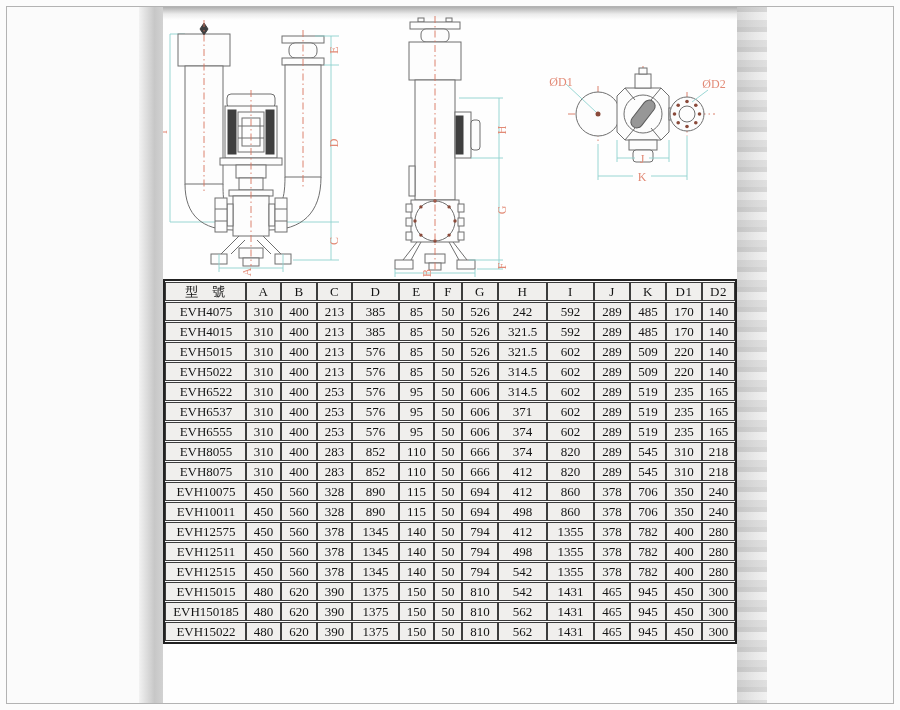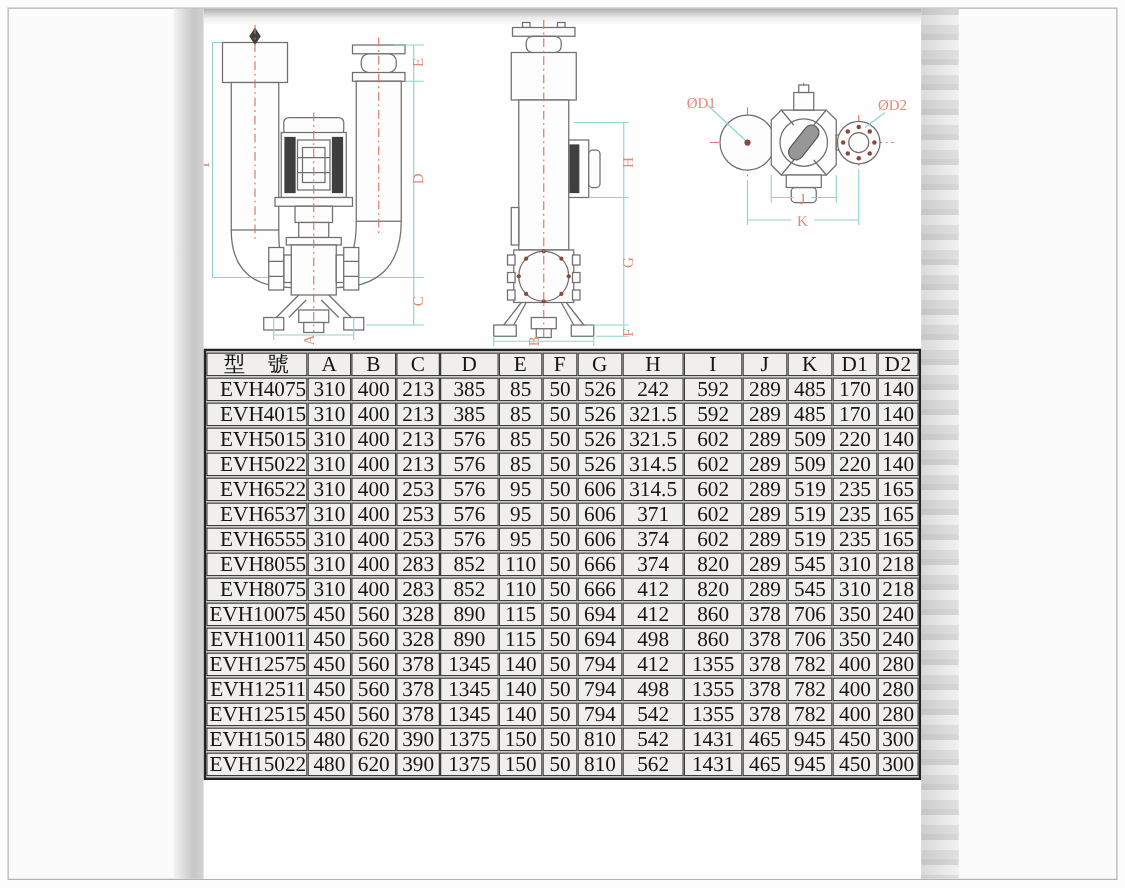--- a/index.html
+++ b/index.html
@@ -30,29 +30,29 @@
         rgba(190,190,190,.40) 13px 20px),
       linear-gradient(to right,#d7d7d7,#ebebeb 60%,#f6f6f6);
   }
   .drawings{position:absolute;left:0;top:1px;width:574px;height:271px;}
 
   .dim-table{
     position:absolute;left:0;top:272px;width:574px;
     border-collapse:separate;border-spacing:0 1px;
     background:#fdfdfd;border:2px solid #222;
     table-layout:fixed;box-sizing:border-box;
-    font-size:17px;color:#141414;
+    font-size:13px;color:#141414;
   }
   .dim-table th,.dim-table td{
     border:1px solid #3c3c3c;background:#f0efed;
     text-align:center;padding:0;height:17px;line-height:17px;
     font-weight:normal;overflow:hidden;white-space:nowrap;
   }
   .dim-table th{letter-spacing:.5px;}
-  .dim-table td.model-col{text-align:right;padding-left:1px;}
+  .dim-table td.model-col{text-align:center;padding-left:1px;}
 
   
   .ln{stroke:#6f6f6f;stroke-width:1;fill:none;}
   .lnf{stroke:#6f6f6f;stroke-width:1;fill:#fdfdfd;}
   .dark{fill:#3f3f3f;stroke:#3f3f3f;}
   .cl{stroke:#d8745f;stroke-width:.9;fill:none;stroke-dasharray:7 3 1.5 3;}
   .dim{stroke:#8fd2cf;stroke-width:.9;fill:none;}
   .lbl{fill:#e28a76;font-family:"Liberation Serif",serif;font-size:12px;text-anchor:middle;}
   .bolt{fill:#8a4a3a;stroke:none;}
 </style>
@@ -518,20 +518,36 @@
             <td>50</td>
             <td>810</td>
             <td>542</td>
             <td>1431</td>
             <td>465</td>
             <td>945</td>
             <td>450</td>
             <td>300</td>
           </tr>
           <tr>
+            <td class="model-col">EVH150185</td>
+            <td>480</td>
+            <td>620</td>
+            <td>390</td>
+            <td>1375</td>
+            <td>150</td>
+            <td>50</td>
+            <td>810</td>
+            <td>562</td>
+            <td>1431</td>
+            <td>465</td>
+            <td>945</td>
+            <td>450</td>
+            <td>300</td>
+          </tr>
+          <tr>
             <td class="model-col">EVH15022</td>
             <td>480</td>
             <td>620</td>
             <td>390</td>
             <td>1375</td>
             <td>150</td>
             <td>50</td>
             <td>810</td>
             <td>562</td>
             <td>1431</td>

